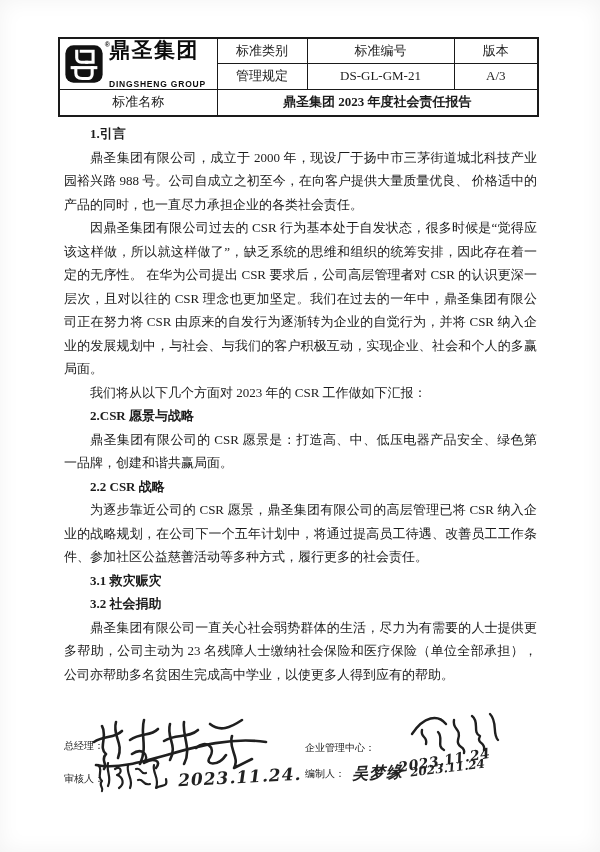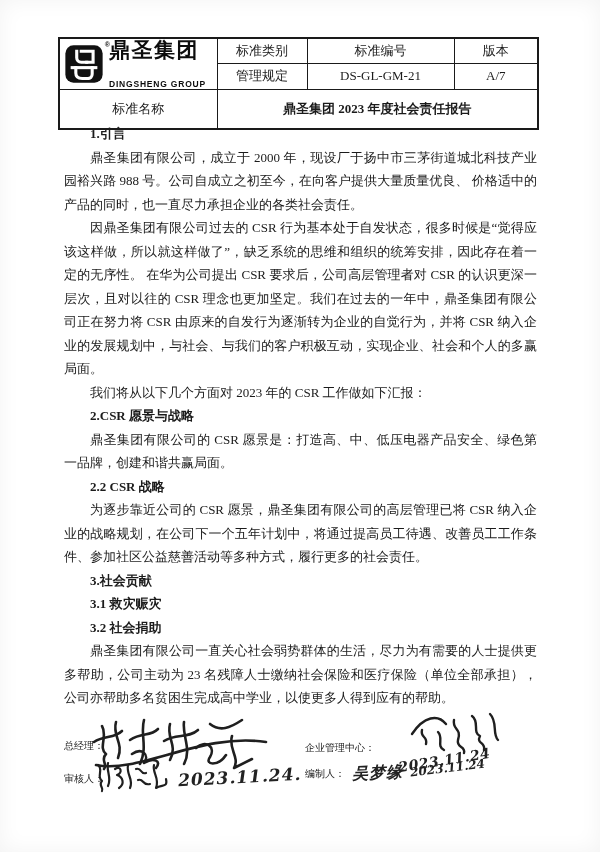--- a/index.html
+++ b/index.html
@@ -94,39 +94,38 @@
           </div>
         </div>
       </td>
       <td>标准类别</td>
       <td>标准编号</td>
       <td>版本</td>
     </tr>
     <tr style="height:24px">
       <td>管理规定</td>
       <td>DS-GL-GM-21</td>
-      <td>A/7</td>
+      <td>A/3</td>
     </tr>
-    <tr style="height:40px">
+    <tr style="height:27px">
       <td>标准名称</td>
       <td colspan="3" class="title-cell">鼎圣集团 2023 年度社会责任报告</td>
     </tr>
   </tbody>
     </table>
 
   <div class="doc-blocks" id="doc-body">
       <p class="h">1.引言</p>
       <p>鼎圣集团有限公司，成立于 2000 年，现设厂于扬中市三茅街道城北科技产业园裕兴路 988 号。公司自成立之初至今，在向客户提供大量质量优良、 价格适中的产品的同时，也一直尽力承担企业的各类社会责任。</p>
       <p>因鼎圣集团有限公司过去的 CSR 行为基本处于自发状态，很多时候是“觉得应该这样做，所以就这样做了”，缺乏系统的思维和组织的统筹安排，因此存在着一定的无序性。 在华为公司提出 CSR 要求后，公司高层管理者对 CSR 的认识更深一层次，且对以往的 CSR 理念也更加坚定。我们在过去的一年中，鼎圣集团有限公司正在努力将 CSR 由原来的自发行为逐渐转为企业的自觉行为，并将 CSR 纳入企业的发展规划中，与社会、与我们的客户积极互动，实现企业、社会和个人的多赢局面。</p>
       <p>我们将从以下几个方面对 2023 年的 CSR 工作做如下汇报：</p>
       <p class="h">2.CSR 愿景与战略</p>
       <p>鼎圣集团有限公司的 CSR 愿景是：打造高、中、低压电器产品安全、绿色第一品牌，创建和谐共赢局面。</p>
       <p class="h">2.2 CSR 战略</p>
       <p>为逐步靠近公司的 CSR 愿景，鼎圣集团有限公司的高层管理已将 CSR 纳入企业的战略规划，在公司下一个五年计划中，将通过提高员工待遇、改善员工工作条件、参加社区公益慈善活动等多种方式，履行更多的社会责任。</p>
-      <p class="h">3.社会贡献</p>
       <p class="h">3.1 救灾赈灾</p>
       <p class="h">3.2 社会捐助</p>
       <p>鼎圣集团有限公司一直关心社会弱势群体的生活，尽力为有需要的人士提供更多帮助，公司主动为 23 名残障人士缴纳社会保险和医疗保险（单位全部承担），公司亦帮助多名贫困生完成高中学业，以使更多人得到应有的帮助。</p>
     </div>
 
   <div>
     <span class="lbl" style="left:64px;top:739px">总经理：</span>
 
     <svg class="sig" style="left:90px;top:712px" width="182" height="64" viewBox="0 0 182 64">
       <g stroke-width="2.6">

